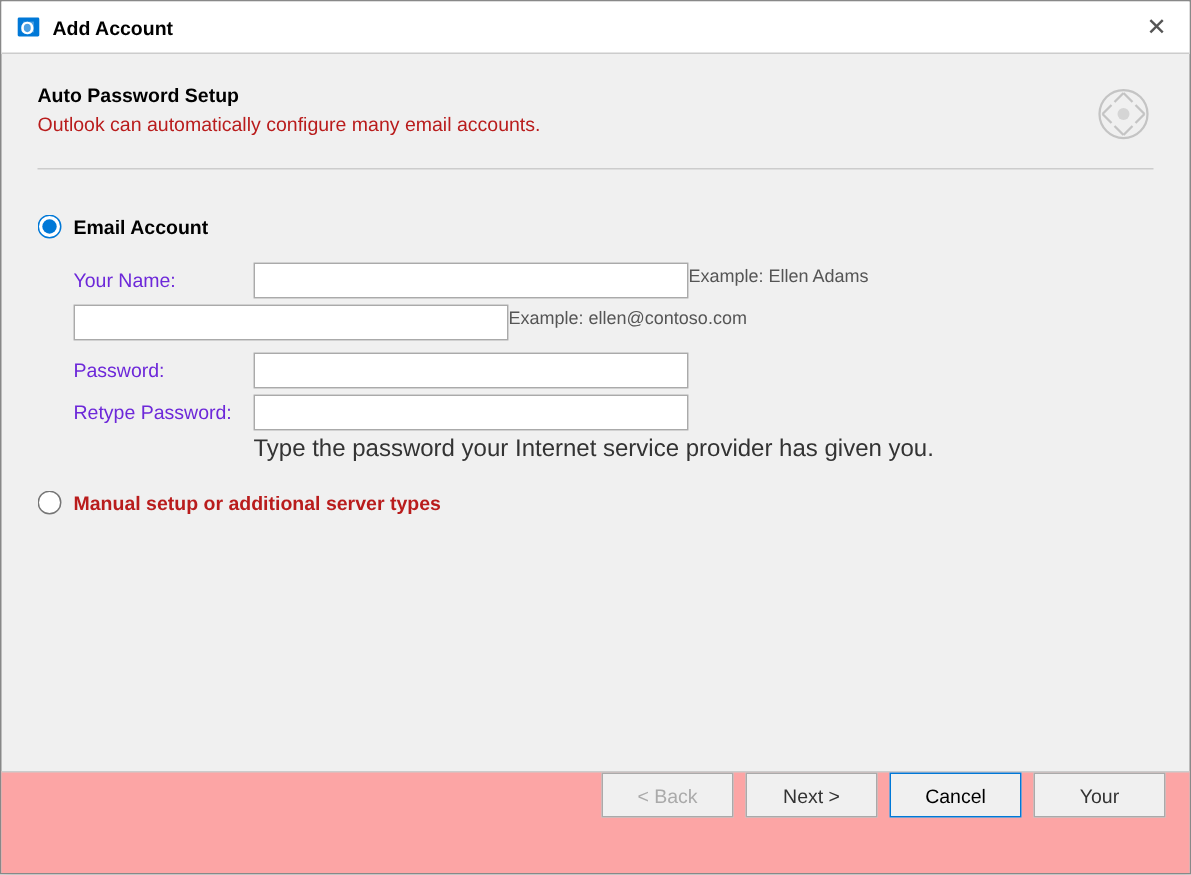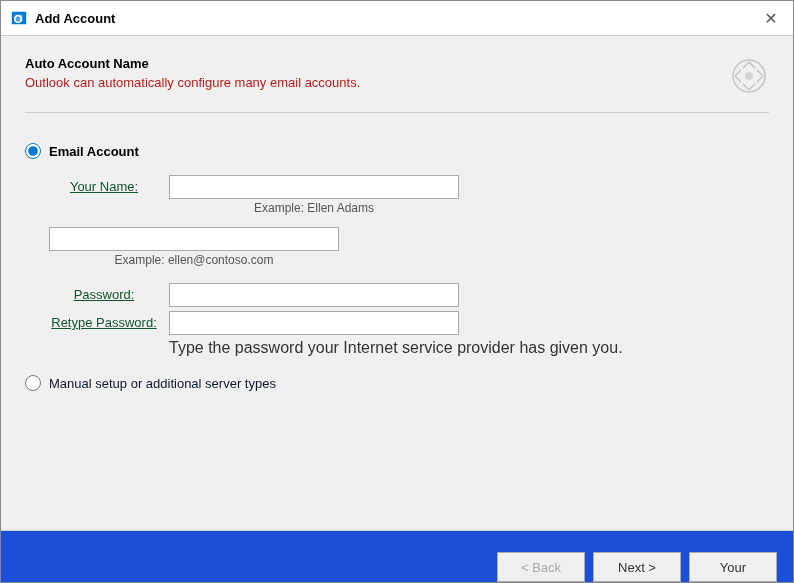--- a/index.html
+++ b/index.html
@@ -147,31 +147,30 @@
     }
 
     .form-row {
       display: flex;
       align-items: flex-start;
       margin-bottom: 4px;
     }
 
     .form-label {
       width: 120px;
-      text-align: center;
+      text-align: left;
       padding-right: 10px;
       padding-top: 4px;
-      color: #14532d;
+      color: #6d28d9;
       flex-shrink: 0;
-      text-decoration: underline;
     }
 
     .form-input-col {
       display: flex;
-      flex-direction: column;
+      flex-direction: row;
       align-items: center;
     }
 
     .form-input {
       width: 290px;
       height: 24px;
       border: 1px solid #aaa;
       background: #fff;
       padding: 2px 4px;
       font-size: 13px;
@@ -204,31 +203,31 @@
     }
 
     .manual-setup-row input[type="radio"] {
       width: 16px;
       height: 16px;
       accent-color: #0078d7;
       cursor: pointer;
     }
 
     .manual-setup-label {
-      font-weight: normal;
-      cursor: pointer;
-      color: #0f172a;
+      font-weight: bold;
+      cursor: pointer;
+      color: #b91c1c;
     }
 
     .dialog-footer {
-      height: 52px;
-      background: #1d4ed8;
+      height: 68px;
+      background: #fca5a5;
       border-top: 1px solid #ccc;
       display: flex;
-      align-items: flex-end;
+      align-items: flex-start;
       justify-content: flex-end;
       padding: 0 16px;
       gap: 8px;
       flex-shrink: 0;
       margin-top: auto;
     }
 
     .footer-btn {
       width: 88px;
       height: 30px;
@@ -266,21 +265,21 @@
       </div>
       <span class="title-text">Add Account</span>
     </div>
     <button class="close-btn">✕</button>
   </div>
 
   <div class="dialog-body">
 
     <div class="auto-setup-section">
       <div class="auto-setup-text">
-        <div class="heading">Auto Account Name</div>
+        <div class="heading">Auto Password Setup</div>
         <div class="subtext">Outlook can automatically configure many email accounts.</div>
       </div>
       <div class="wizard-icon">
         <svg width="36" height="36" viewBox="0 0 36 36">
           <circle cx="18" cy="18" r="16" fill="none" stroke="#999" stroke-width="1.5"></circle>
           <line x1="18" y1="4" x2="24" y2="10" stroke="#999" stroke-width="1.5"></line>
           <line x1="18" y1="4" x2="12" y2="10" stroke="#999" stroke-width="1.5"></line>
           <line x1="18" y1="32" x2="24" y2="26" stroke="#999" stroke-width="1.5"></line>
           <line x1="18" y1="32" x2="12" y2="26" stroke="#999" stroke-width="1.5"></line>
           <line x1="4" y1="18" x2="10" y2="12" stroke="#999" stroke-width="1.5"></line>
@@ -341,16 +340,17 @@
         <label class="manual-setup-label">Manual setup or additional server types</label>
       </div>
 
     </div>
 
   </div>
 
   <div class="dialog-footer">
     <button class="footer-btn" disabled="">&lt; Back</button>
     <button class="footer-btn">Next &gt;</button>
+    <button class="footer-btn primary">Cancel</button>
     <button class="footer-btn">Your</button>
   </div>
 
 </div>
 
 </body></html>

